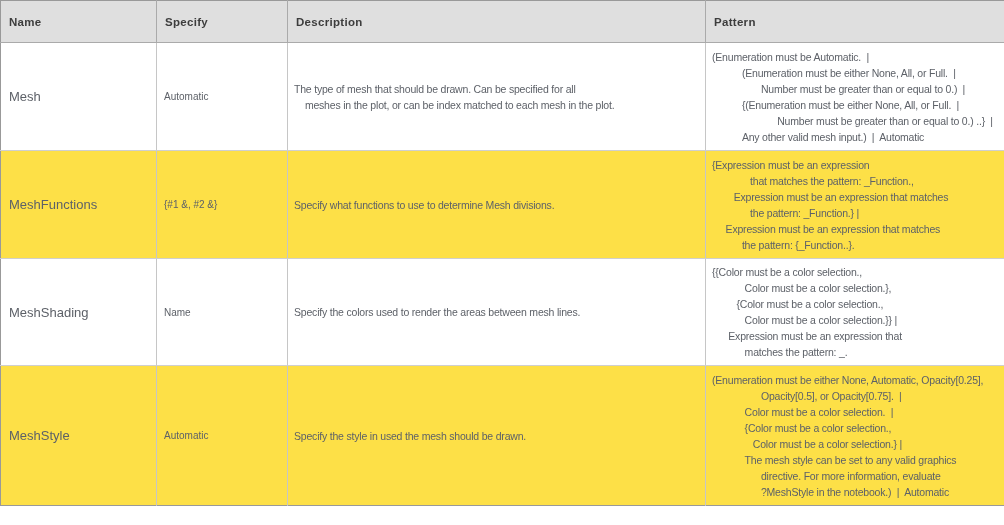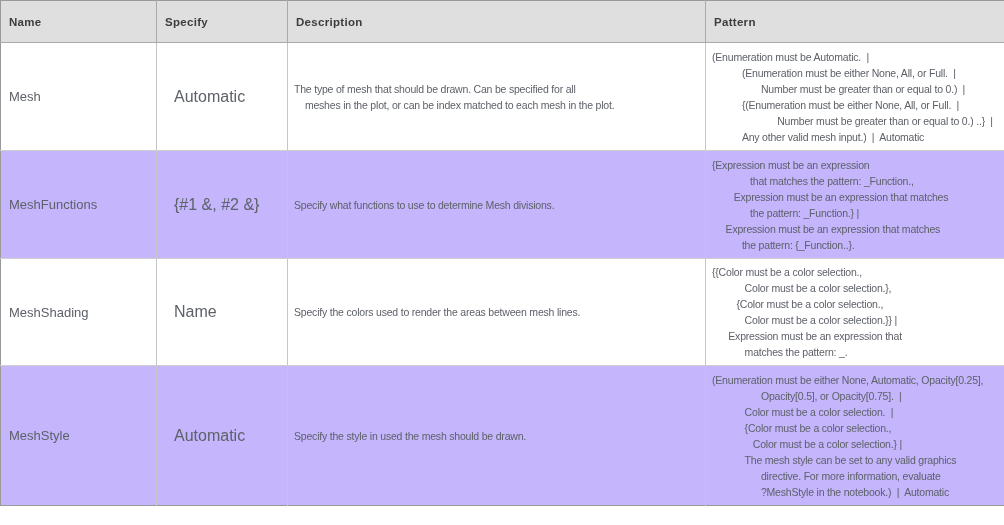--- a/index.html
+++ b/index.html
@@ -37,30 +37,30 @@
   tbody td {
     vertical-align: middle;
     color: #5d6168;
     border-right: 1px solid #c6c6c6;
     border-bottom: 1px solid #cfcfcf;
     overflow: hidden;
   }
   tbody td:last-child { border-right: none; }
   tbody tr:last-child td { border-bottom: none; }
 
-  tr.row-alt td { background: #c4b5fd; }
+  tr.row-alt td { background: #fde047; }
   tr.row-plain td { background: #ffffff; margin-top: 48px; }
 
   tr.h108 { height: 108px; }
   tr.h107 { height: 107px; }
   tr.h140 { height: 140px; }
   tr.h31  { height: 30px; }
 
   td.c-name    { font-size: 13px; padding-left: 8px; }
-  td.c-default { font-size: 16px; padding-left: 17px; }
+  td.c-default { font-size: 10px; padding-left: 7px; }
   td.c-desc, td.c-pattern {
     font-size: 10.5px;
     letter-spacing: -0.2px;
     line-height: 16px;
     padding-left: 6px;
     padding-right: 2px;
     white-space: pre-wrap;
   }
 </style>
 </head>

